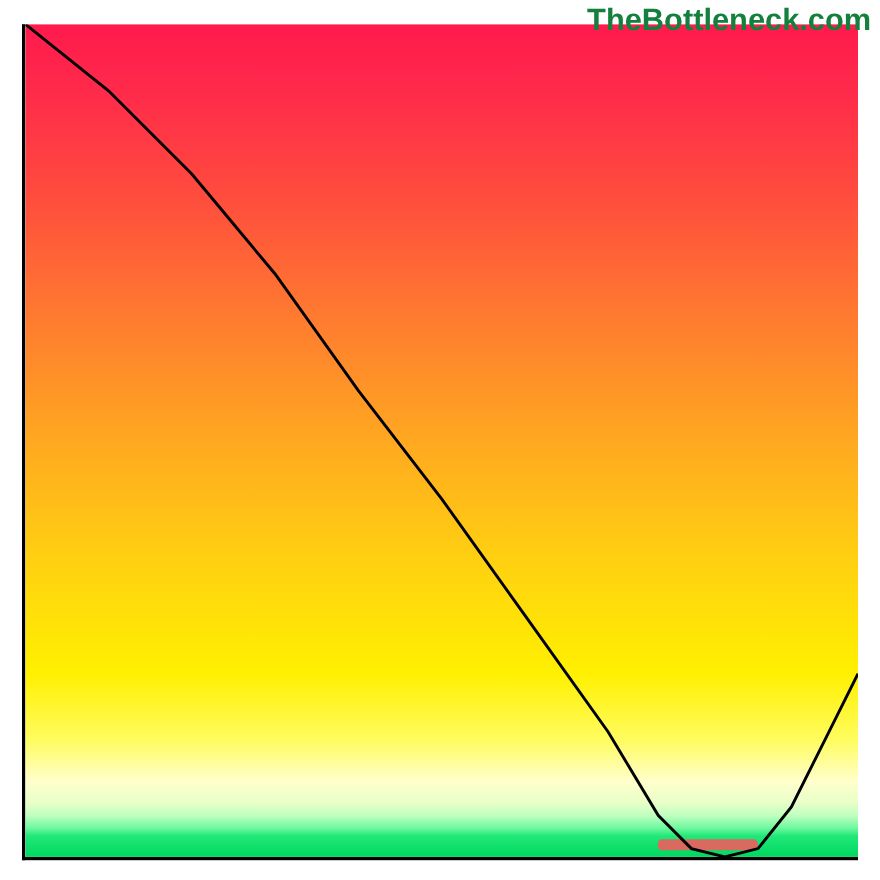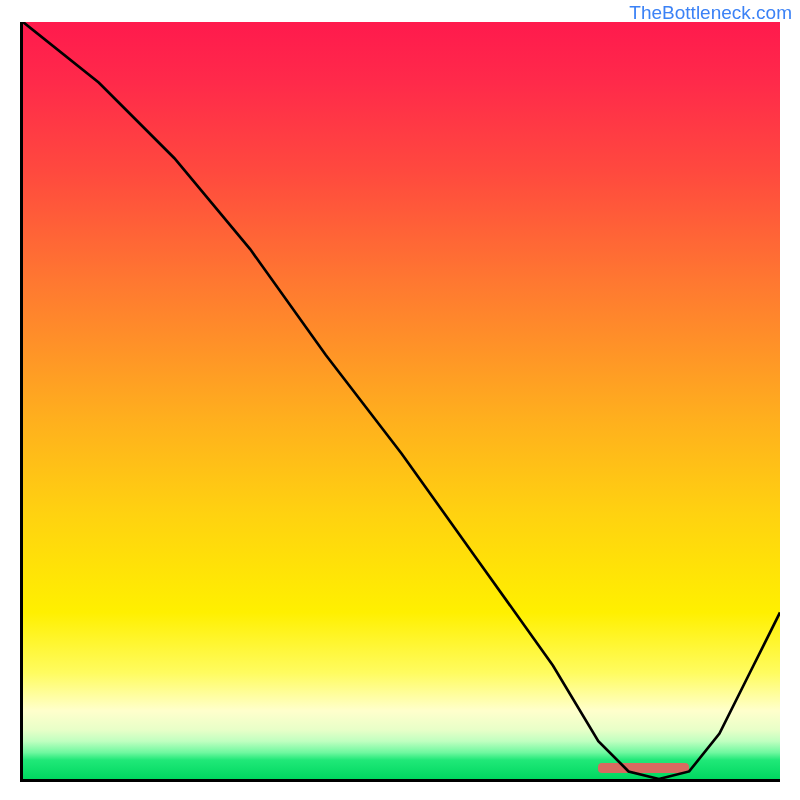--- a/index.html
+++ b/index.html
@@ -13,23 +13,23 @@
   }
   .container {
     position: relative;
     width: 800px;
     height: 800px;
   }
   .watermark {
     position: absolute;
     top: 2px;
     right: 8px;
-    font-size: 19px;
-    font-weight: normal;
-    color: #3b82f6;
+    font-size: 28px;
+    font-weight: bold;
+    color: #15803d;
     z-index: 10;
   }
   .plot-area {
     position: absolute;
     left: 20px;
     top: 22px;
     width: 760px;
     height: 760px;
     border-left: 3px solid #000;
     border-bottom: 3px solid #000;

